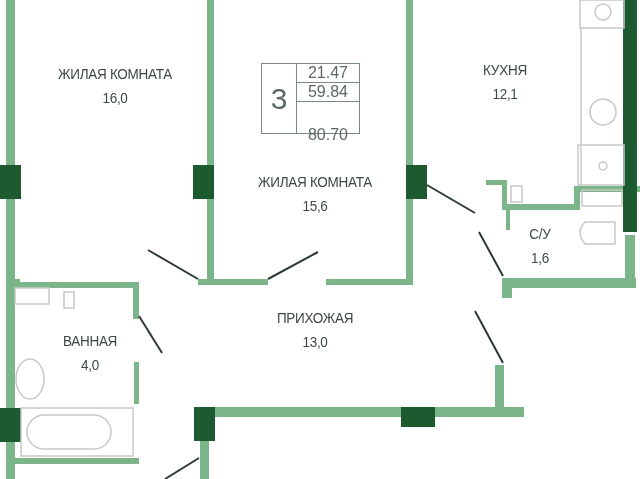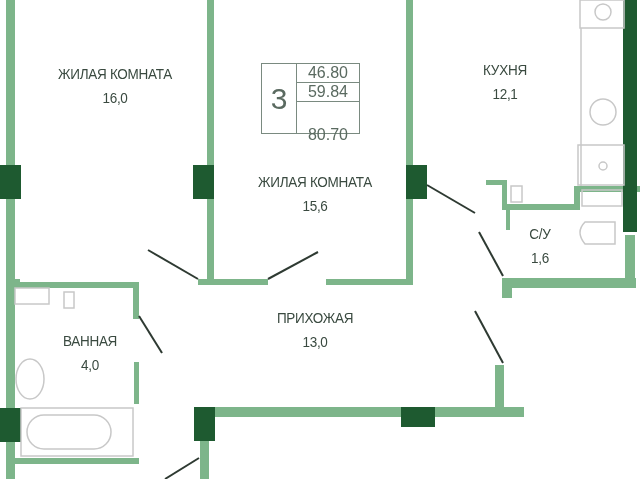--- a/index.html
+++ b/index.html
@@ -84,21 +84,21 @@
     <rect x="64" y="292" width="10" height="16"></rect>
     <ellipse cx="30" cy="379" rx="14" ry="20"></ellipse>
     <rect x="21" y="408" width="112" height="48"></rect>
     <rect x="27" y="415" width="84" height="34" rx="17"></rect>
   </g>
 </svg>
 
 <div class="badge">
   <div class="num">3</div>
   <div class="vals">
-    <div>46.80</div>
+    <div>21.47</div>
     <div>59.84</div>
     <div>80.70</div>
   </div>
 </div>
 
 <div class="label" style="left:20px;top:62px;width:190px;">
   <span>ЖИЛАЯ КОМНАТА</span>
   <span>16,0</span>
 </div>
 <div class="label" style="left:220px;top:170px;width:190px;">

